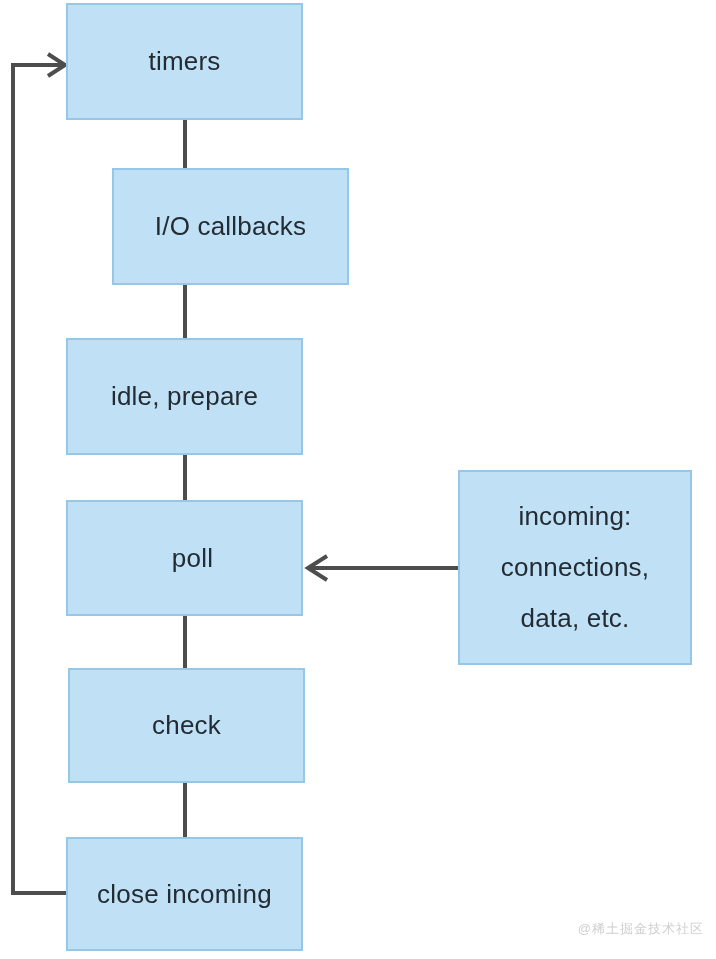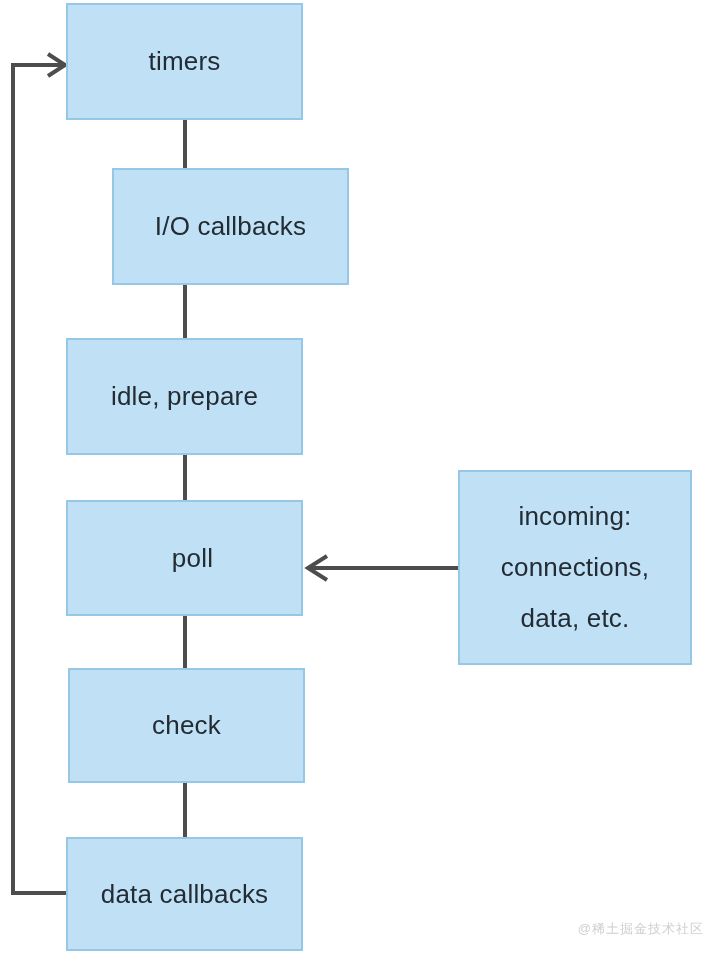--- a/index.html
+++ b/index.html
@@ -115,21 +115,21 @@
 
   <div class="node" id="node-poll">
     <span class="node-label">poll</span>
   </div>
 
   <div class="node" id="node-check">
     <span class="node-label">check</span>
   </div>
 
   <div class="node" id="node-close">
-    <span class="node-label">data callbacks</span>
+    <span class="node-label">close incoming</span>
   </div>
 
   <div class="node" id="node-incoming">
     <span class="node-label">incoming:
 connections,
 data, etc.</span>
   </div>
 
   <div class="watermark-top"></div>
 

